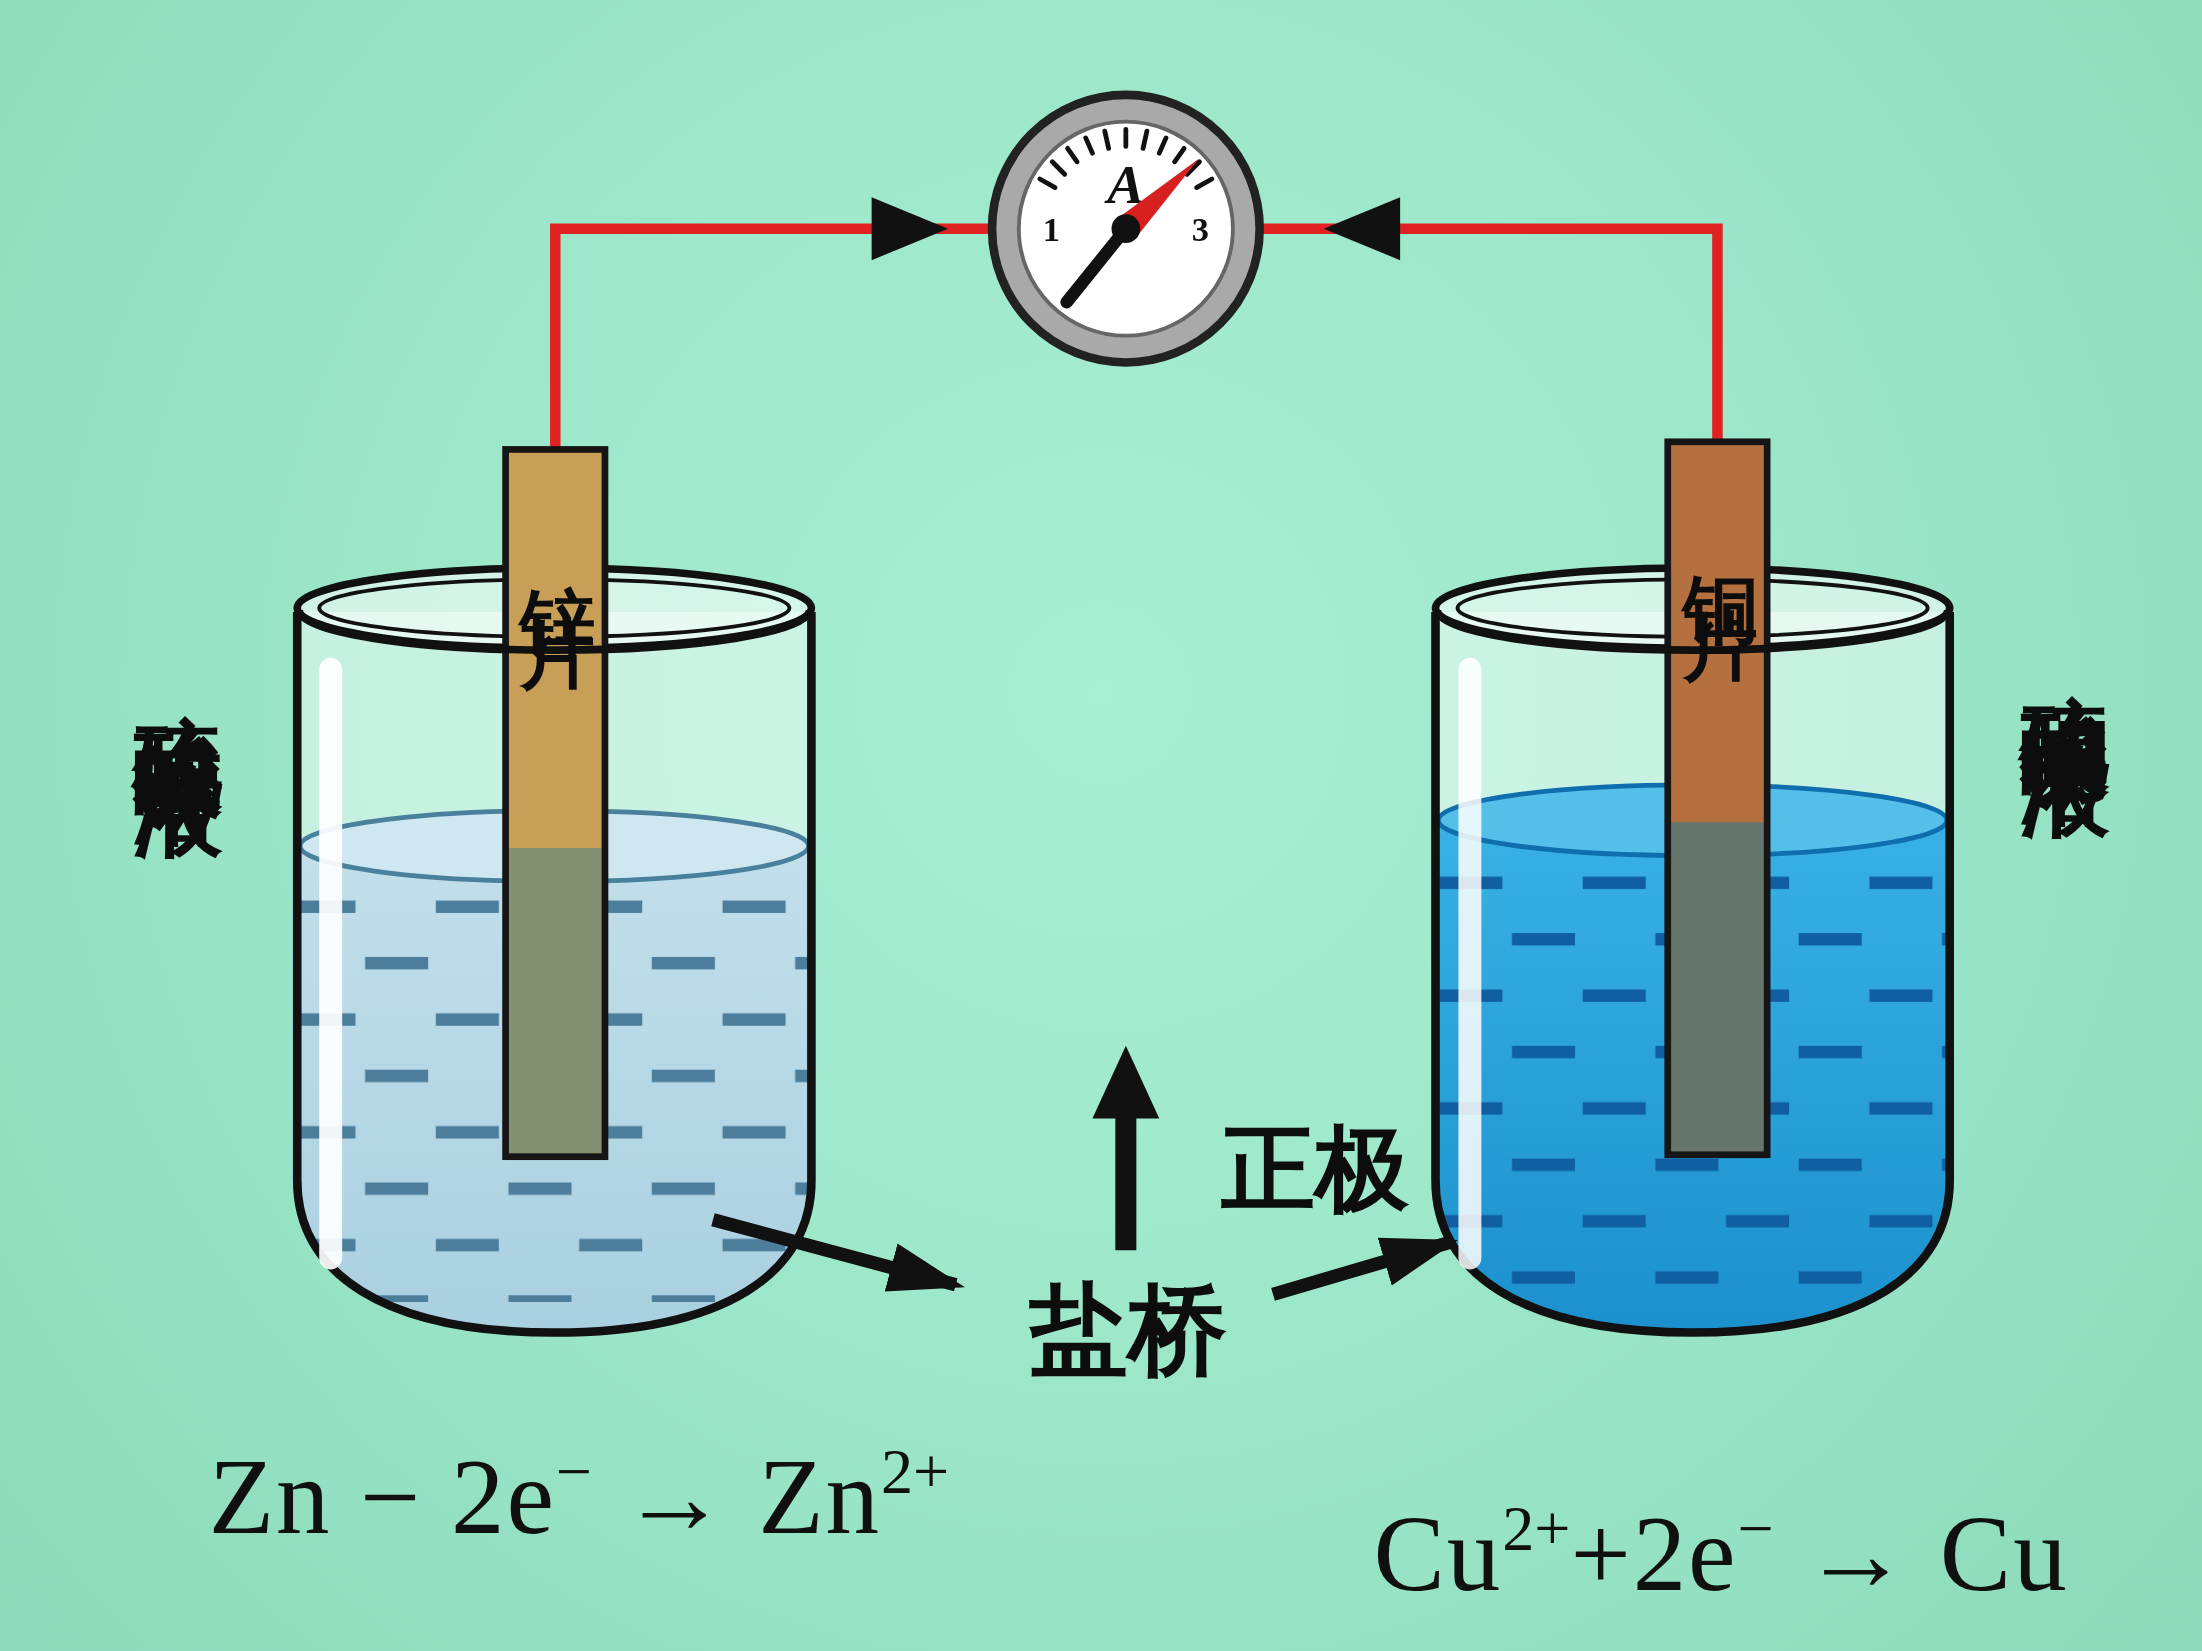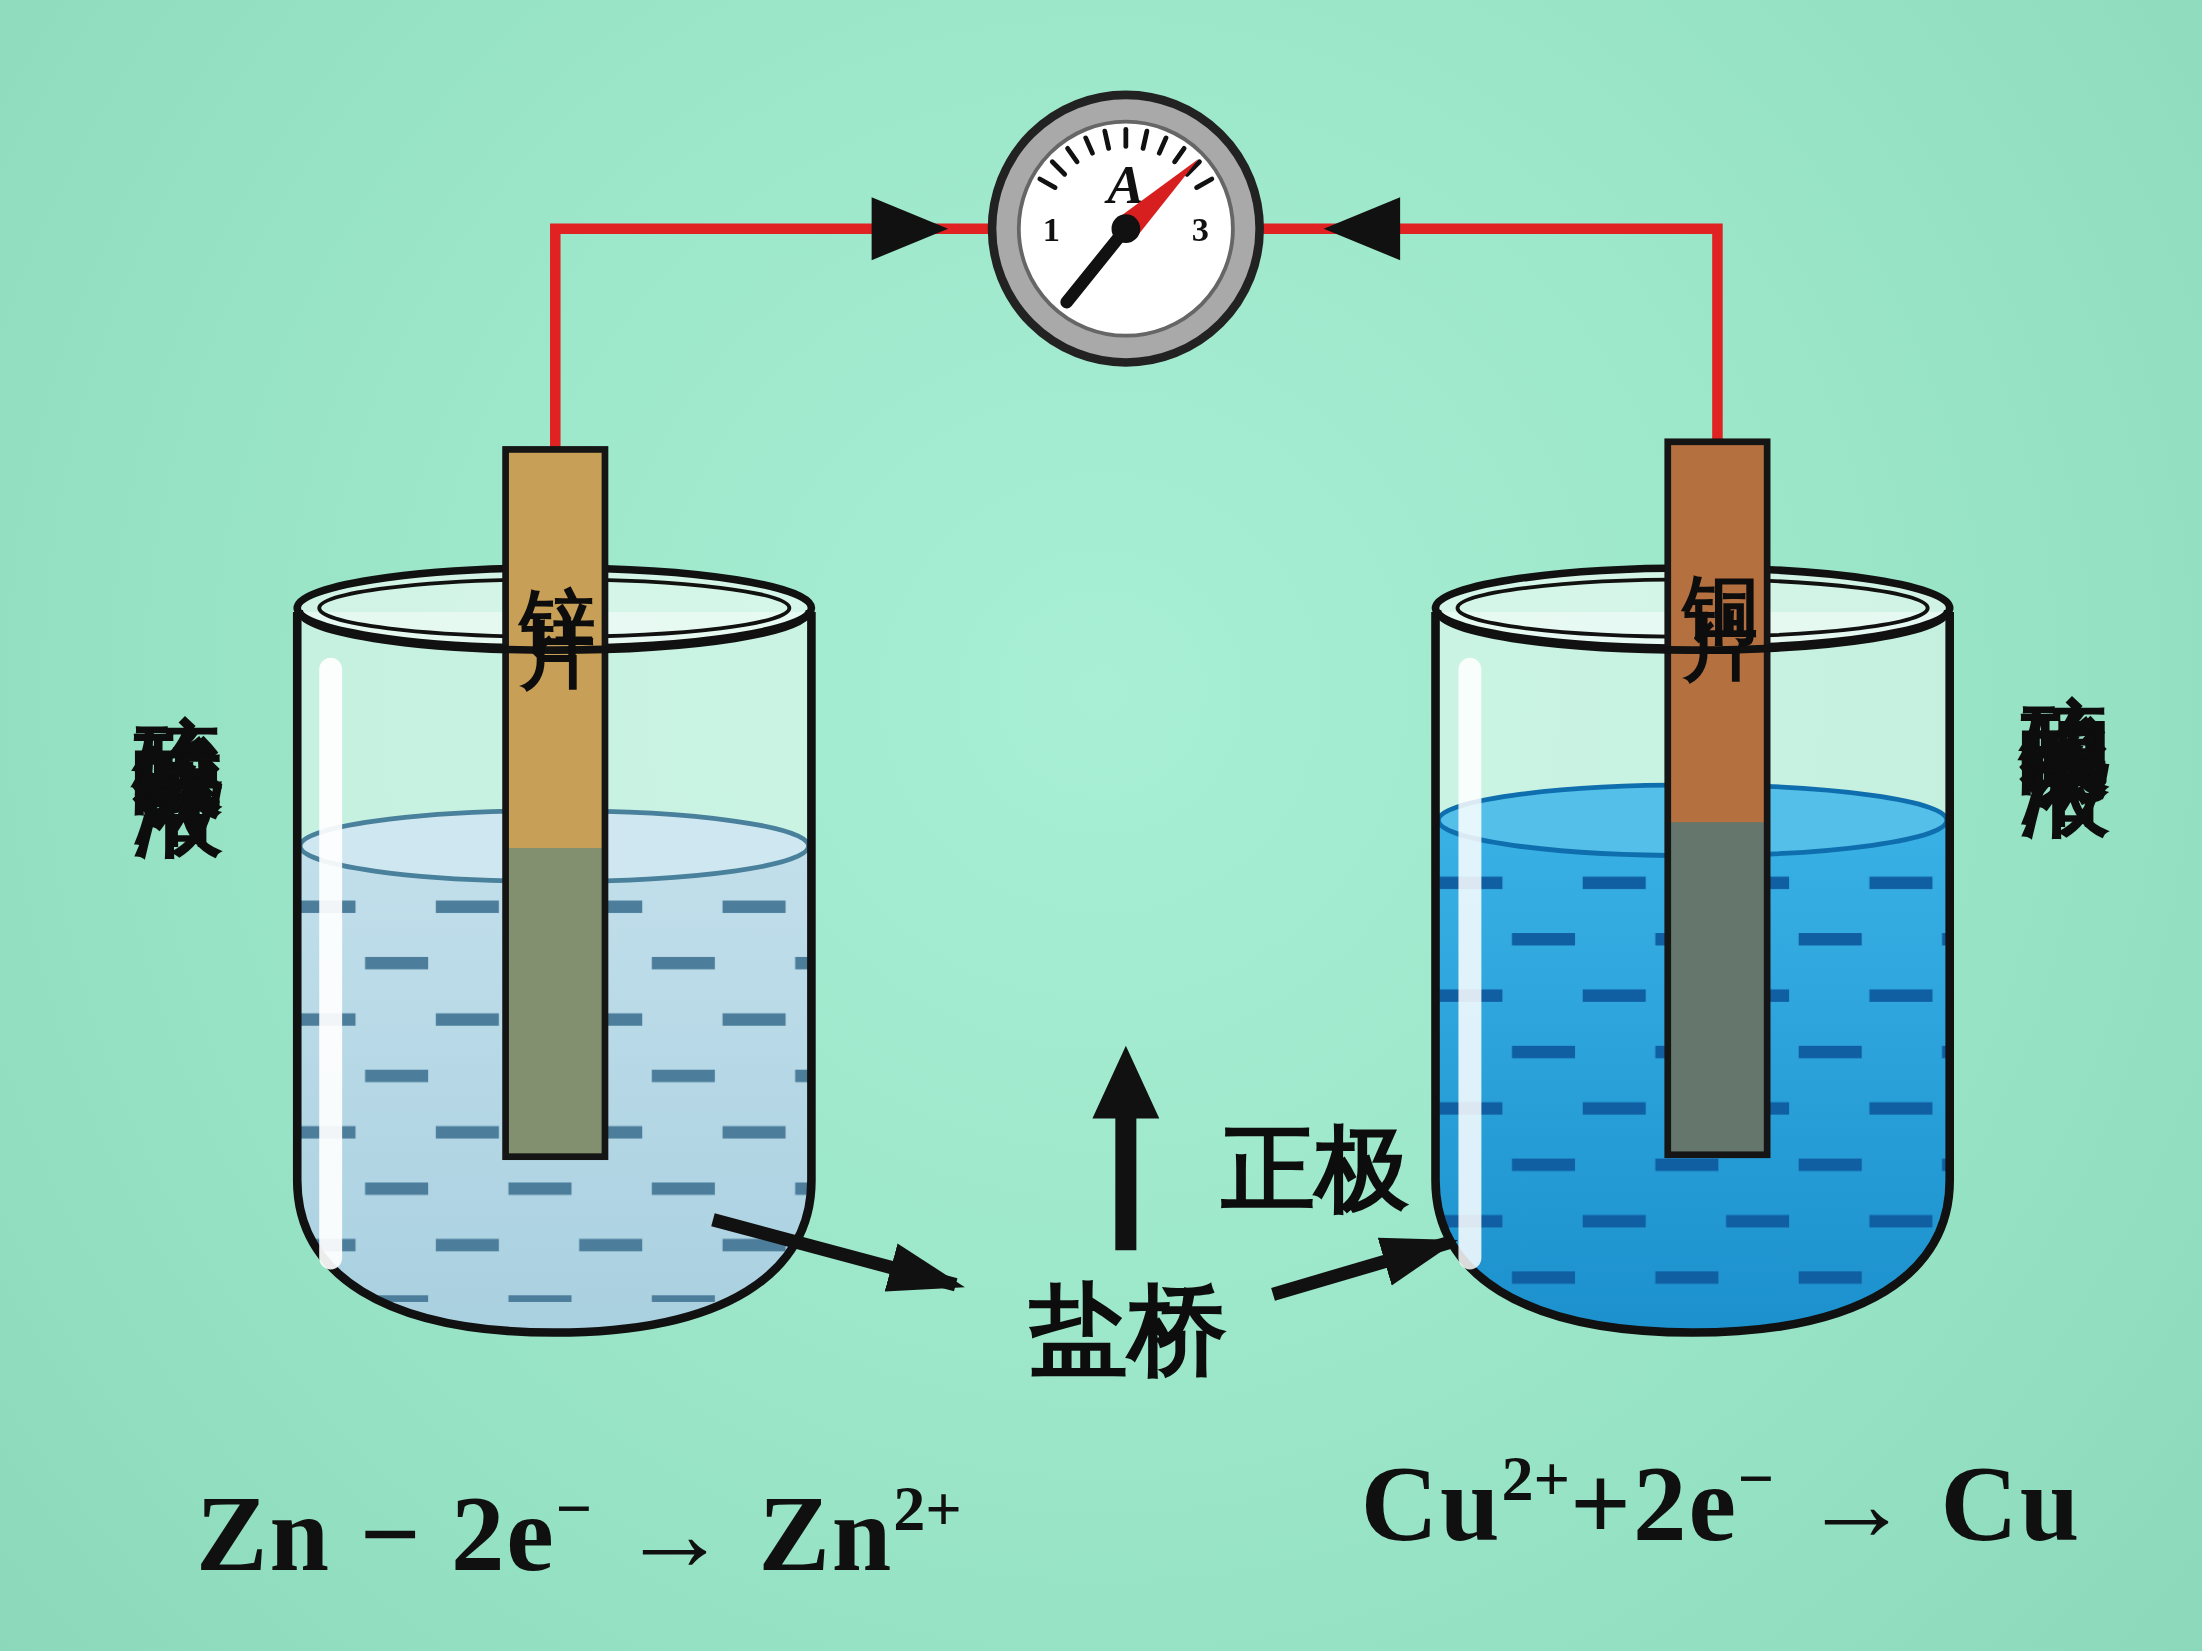--- a/index.html
+++ b/index.html
@@ -21,22 +21,22 @@
   }
   .sol-label{font-size:90px;letter-spacing:13.4px;}
   .elec-label{font-size:75px;letter-spacing:32.5px;}
   .h-label{
     position:absolute;transform:translate(-50%,-50%);
     font-weight:700;color:#0d0d0d;white-space:nowrap;
     font-size:94px;
   }
   .eq{
     position:absolute;transform:translate(-50%,-50%);
-    font-weight:700;color:#101010;white-space:nowrap;
-    font-size:107px;letter-spacing:1.9px;margin-top:37px;
+    font-weight:400;color:#101010;white-space:nowrap;
+    font-size:107px;letter-spacing:1.9px;
   }
   .eq .sup{font-size:60%;vertical-align:0.62em;letter-spacing:0;}
 </style>
 </head>
 <body>
 
 <div id="stage">
 
   <svg id="art" width="2202" height="1652" viewBox="0 0 2304 1728">
     <defs>
@@ -150,18 +150,18 @@
 
   <div class="v-label elec-label" style="left:557px;top:524px;">锌片</div>
   <div class="v-label elec-label" style="left:1720px;top:516px;">铜片</div>
 
   <div class="h-label" style="left:1315px;top:1169px;">正极</div>
   <div class="h-label" style="left:1128px;top:1331px;font-size:99px;">盐桥</div>
 
   <div class="eq" style="left:579px;top:1497px;">
     <span>Zn − 2e</span><span class="sup">−</span><span> → Zn</span><span class="sup">2+</span>
   </div>
-  <div class="eq" style="left:1721px;top:1467px;">
+  <div class="eq" style="left:1721px;top:1554px;">
     <span>Cu</span><span class="sup">2+</span><span>+2e</span><span class="sup">−</span><span> → Cu</span>
   </div>
 
 </div>
 
 
 </body></html>

